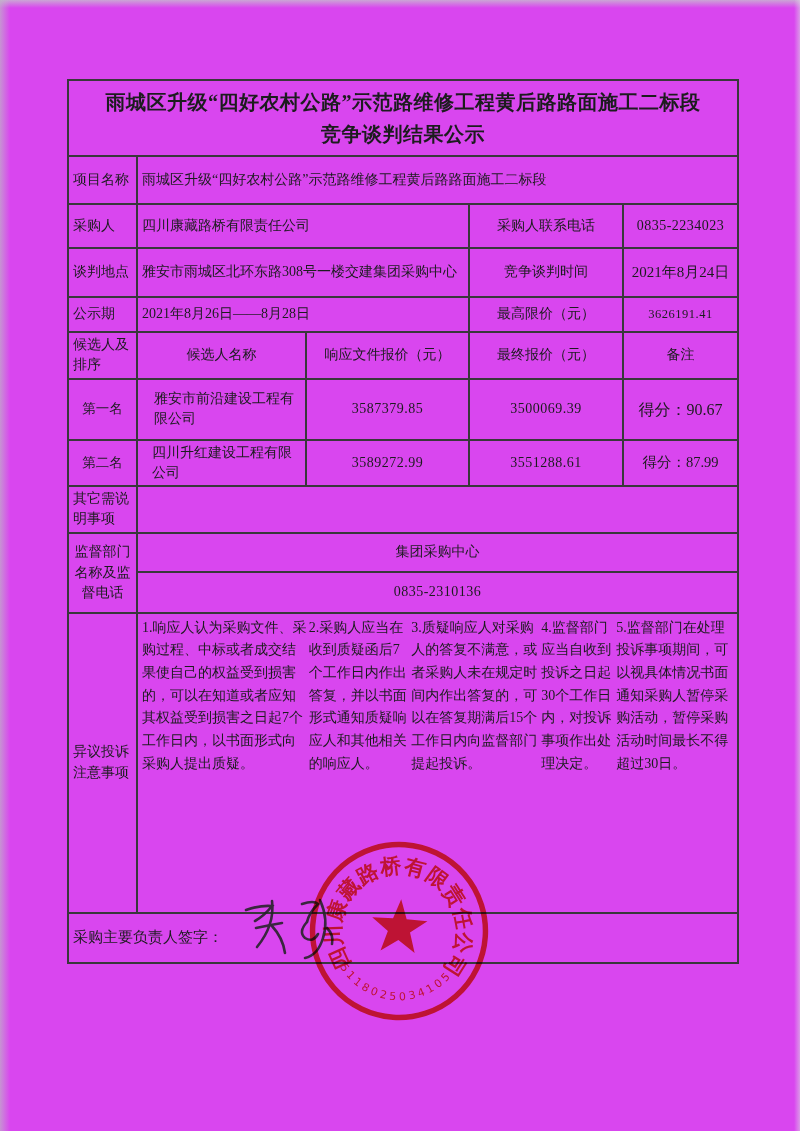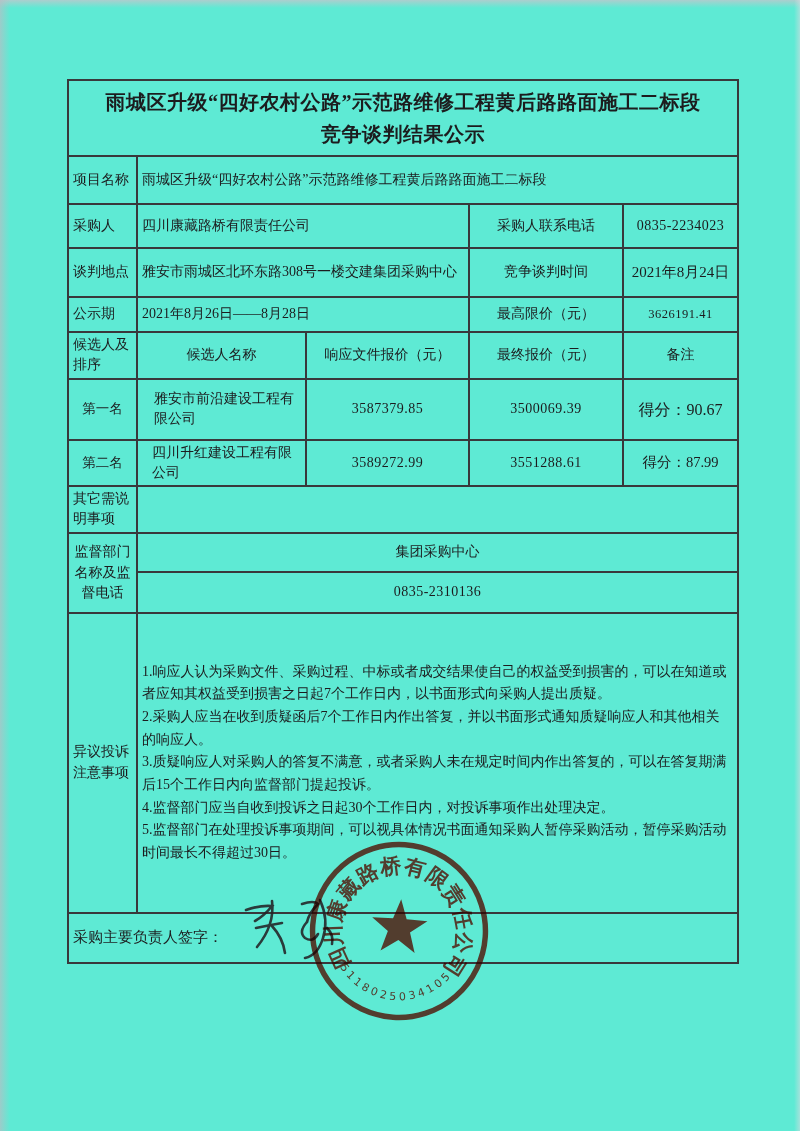--- a/index.html
+++ b/index.html
@@ -1,19 +1,19 @@
 <!DOCTYPE html>
 <html><head>
 <meta charset="utf-8">
 <style>
   * { margin:0; padding:0; box-sizing:border-box; }
   html,body { background:#ffffff; }
   .page {
     position:relative; width:800px; height:1131px;
-    background:#5eead4; overflow:hidden;
+    background:#d946ef; overflow:hidden;
     font-family:"Liberation Serif","DejaVu Serif",serif;
     color:#1c1c1e;
     text-decoration:underline;
   }
   
   .edge-left { position:absolute; left:0; top:0; width:10px; height:100%;
     background:linear-gradient(to right,#bdbcc4,rgba(255,255,255,0)); opacity:.65; }
   .edge-top { position:absolute; left:0; top:0; width:100%; height:8px;
     background:linear-gradient(to bottom,#c6c5cc,rgba(255,255,255,0)); opacity:.75; }
   .edge-right { position:absolute; right:0; top:0; width:6px; height:100%;
@@ -30,21 +30,21 @@
   }
   .title-cell { text-align:center; font-weight:bold; font-size:20px;
     line-height:1.6; letter-spacing:.5px; padding:6px 2px; }
   .lbl { text-align:left; padding-left:4px; }
   .lbl-c { text-align:center; padding-left:2px; }
   .val-l { text-align:left; padding-left:6px; }
   .val-c { text-align:center; }
   .num { text-align:center; letter-spacing:.5px; font-size:14px; }
   .hdr { text-align:center; }
   .complaint-cell { padding:6px 10px; }
-  .complaint-inner { display:flex; flex-direction:column; justify-content:center;
+  .complaint-inner { display:flex; flex-direction:row; justify-content:center;
     height:100%; min-height:292px; }
   .complaint-inner div { line-height:1.62; text-align:left; }
   .sign-cell { text-align:left; padding-left:12px; font-size:15px; }
 
   .overlay { position:absolute; pointer-events:none; }
   .stamp { left:308px; top:840px; width:182px; height:182px;
     mix-blend-mode:multiply; opacity:.92; transform:rotate(4deg); }
   .signature { left:232px; top:888px; width:125px; height:88px; }
 </style>
 </head>

